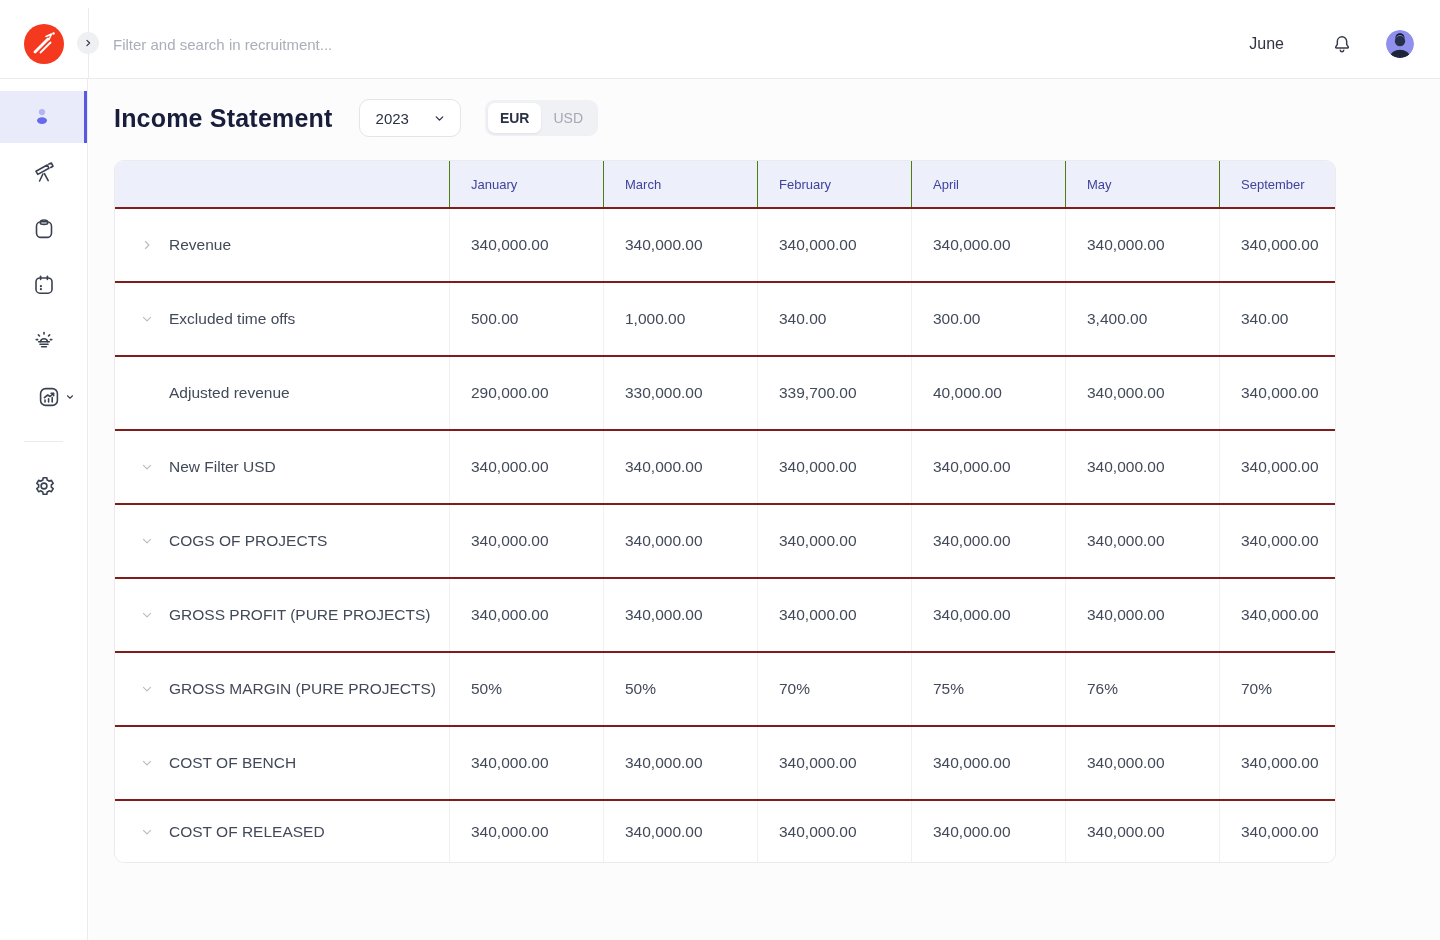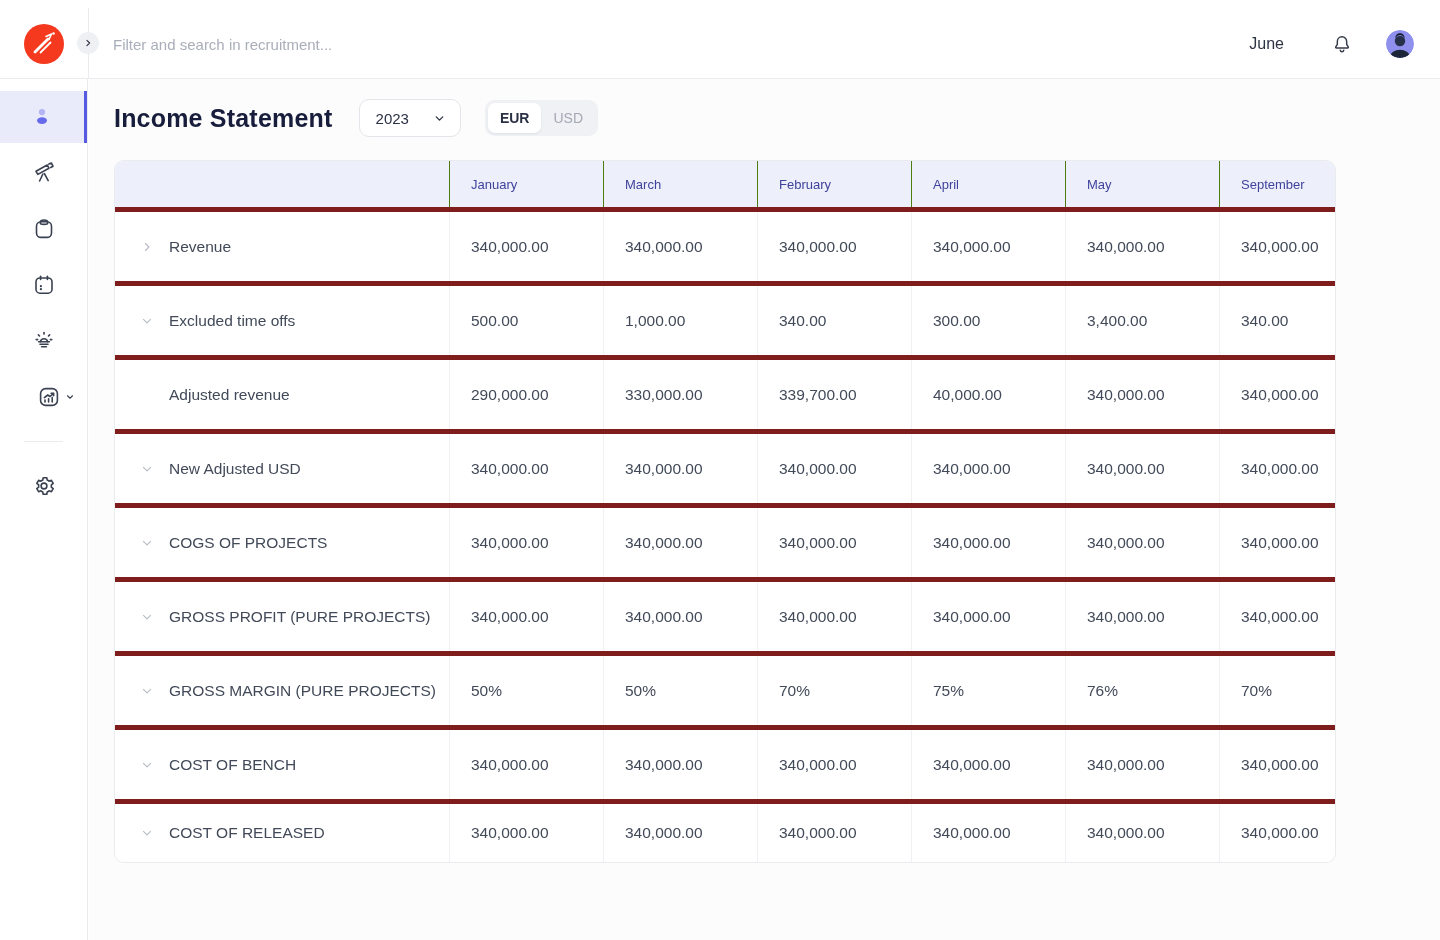--- a/index.html
+++ b/index.html
@@ -88,21 +88,21 @@
     margin:22px 0 0 25px; width:1222px; border:1px solid #e9ebef; border-radius:10px;
     overflow:hidden; background:#fff;
   }
   .t-row{ display:flex; width:1258px; }
   .t-head{ background:#edeffb; height:46px; }
   .th{
     width:154px; flex:0 0 154px; display:flex; align-items:center; padding-left:21px;
     font-size:13px; color:#40439b; border-left:1px solid #4d7c0f;
   }
   .th.label-col{ width:334px; flex:0 0 334px; border-left:none; }
-  .t-body-row{ height:74px; border-top:5px solid #7f1d1d; background:#fff; cursor:pointer; }
+  .t-body-row{ height:74px; border-top:2px solid #7f1d1d; background:#fff; cursor:pointer; }
   .t-body-row:last-child{ height:63px; }
   .td{
     width:154px; flex:0 0 154px; display:flex; align-items:center; padding-left:21px;
     font-size:15.5px; color:#424a59; border-left:1px solid #eff1f5;
   }
   .td.label-col{ width:334px; flex:0 0 334px; border-left:none; padding-left:25px; }
   .row-chevron{ width:14px; height:14px; color:#b7bbc4; flex:0 0 14px; display:flex; }
   .row-chevron.none{ visibility:hidden; }
   .row-label{ margin-left:15px; font-size:15.5px; color:#424a59; }
 </style>
@@ -310,21 +310,21 @@
           <div class="td">340,000.00</div>
           <div class="td">340,000.00</div>
         </div>
         <div class="t-row t-body-row">
           <div class="td label-col">
             <span class="row-chevron">
               <svg width="14" height="14" viewBox="0 0 22 22" fill="none">
                 <path d="M5.5 8.5 L11 14 L16.5 8.5" stroke="currentColor" stroke-width="1.8" stroke-linecap="round" stroke-linejoin="round"></path>
               </svg>
             </span>
-            <span class="row-label">New Adjusted USD</span>
+            <span class="row-label">New Filter USD</span>
           </div>
           <div class="td">340,000.00</div>
           <div class="td">340,000.00</div>
           <div class="td">340,000.00</div>
           <div class="td">340,000.00</div>
           <div class="td">340,000.00</div>
           <div class="td">340,000.00</div>
         </div>
         <div class="t-row t-body-row">
           <div class="td label-col">

